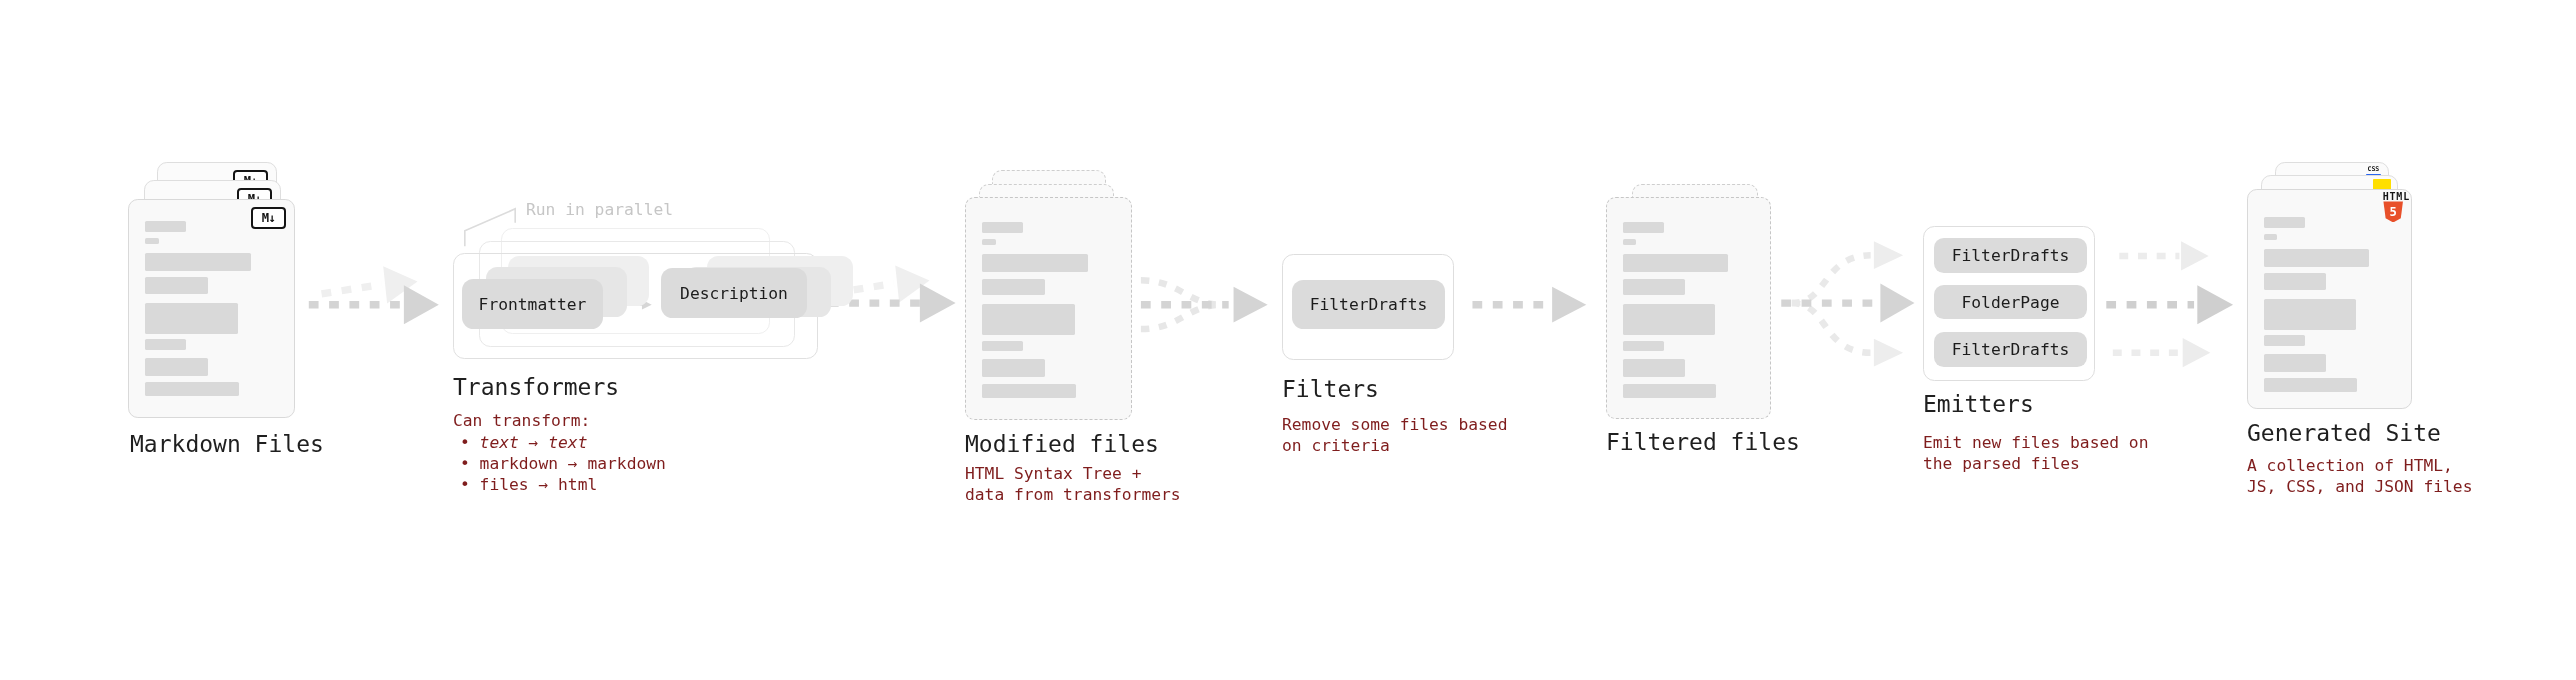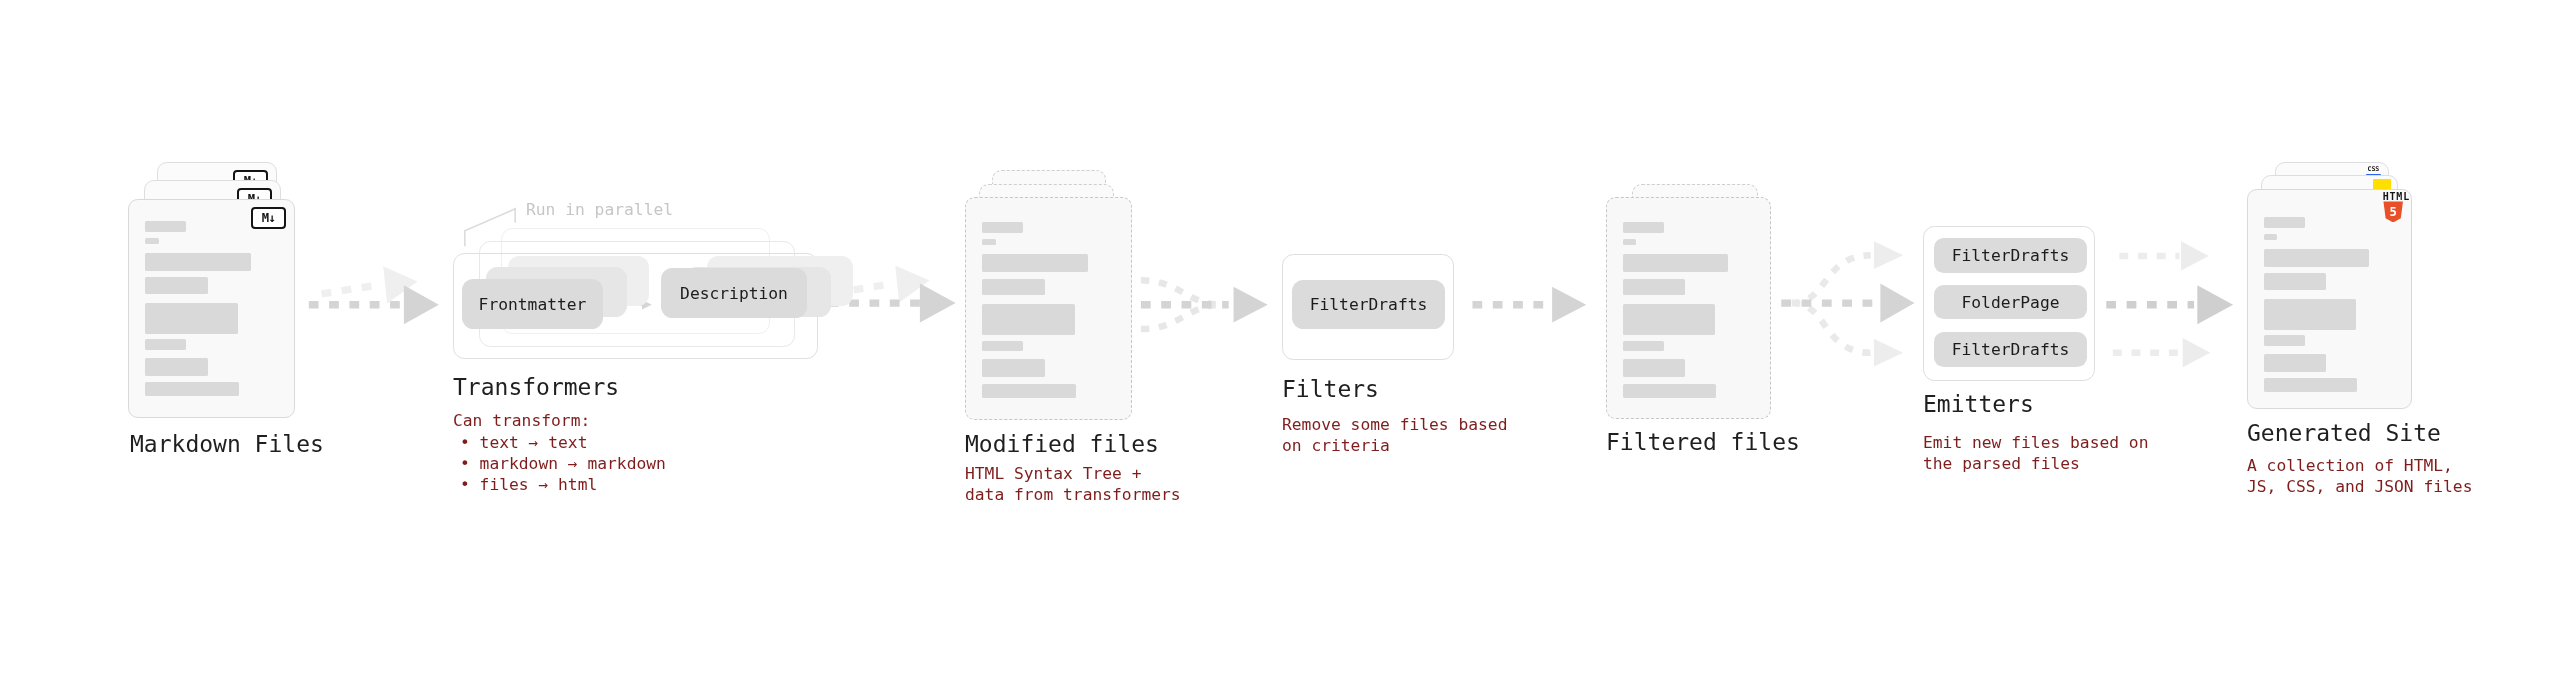--- a/index.html
+++ b/index.html
@@ -142,21 +142,21 @@
     <div class="pill g2" style="left:486px;top:267px;width:141px;height:50px;z-index:3;"></div>
     <div class="pill g2" style="left:685px;top:267px;width:146px;height:50px;z-index:3;"></div>
 
     <div class="pill" style="left:462px;top:279px;width:141px;height:50px;z-index:4;">Frontmatter</div>
     <div class="pill" style="left:661px;top:268px;width:146px;height:50px;z-index:4;">Description</div>
 
     <div class="note-label" style="left:526px;top:200px;">Run in parallel</div>
   </div>
   <div class="stage-title" style="left:453px;top:375px;">Transformers</div>
   <div class="stage-sub" style="left:453px;top:410px;">Can transform:</div>
-  <div class="stage-sub" style="left:460px;top:432px;">• text → text</div>
+  <div class="stage-sub" style="left:460px;top:432px;font-style:italic;">• text → text</div>
   <div class="stage-sub" style="left:460px;top:453px;">• markdown → markdown</div>
   <div class="stage-sub" style="left:460px;top:474px;">• files → html</div>
 
   <div>
     <div class="page dashed back" style="left:992px;top:170px;width:114px;height:219px;z-index:1;"></div>
     <div class="page dashed back" style="left:979px;top:184px;width:135px;height:219px;z-index:2;"></div>
     <div class="page dashed" style="left:965px;top:197px;width:167px;height:223px;z-index:3;">
       <div class="page-body" style="padding-top:24.4px;">
           <div class="ph" style="width: 31%; height: 10.6px; margin-bottom: 6.5px;"></div>
           <div class="ph" style="width: 10%; height: 5.7px; margin-bottom: 9px;"></div>

